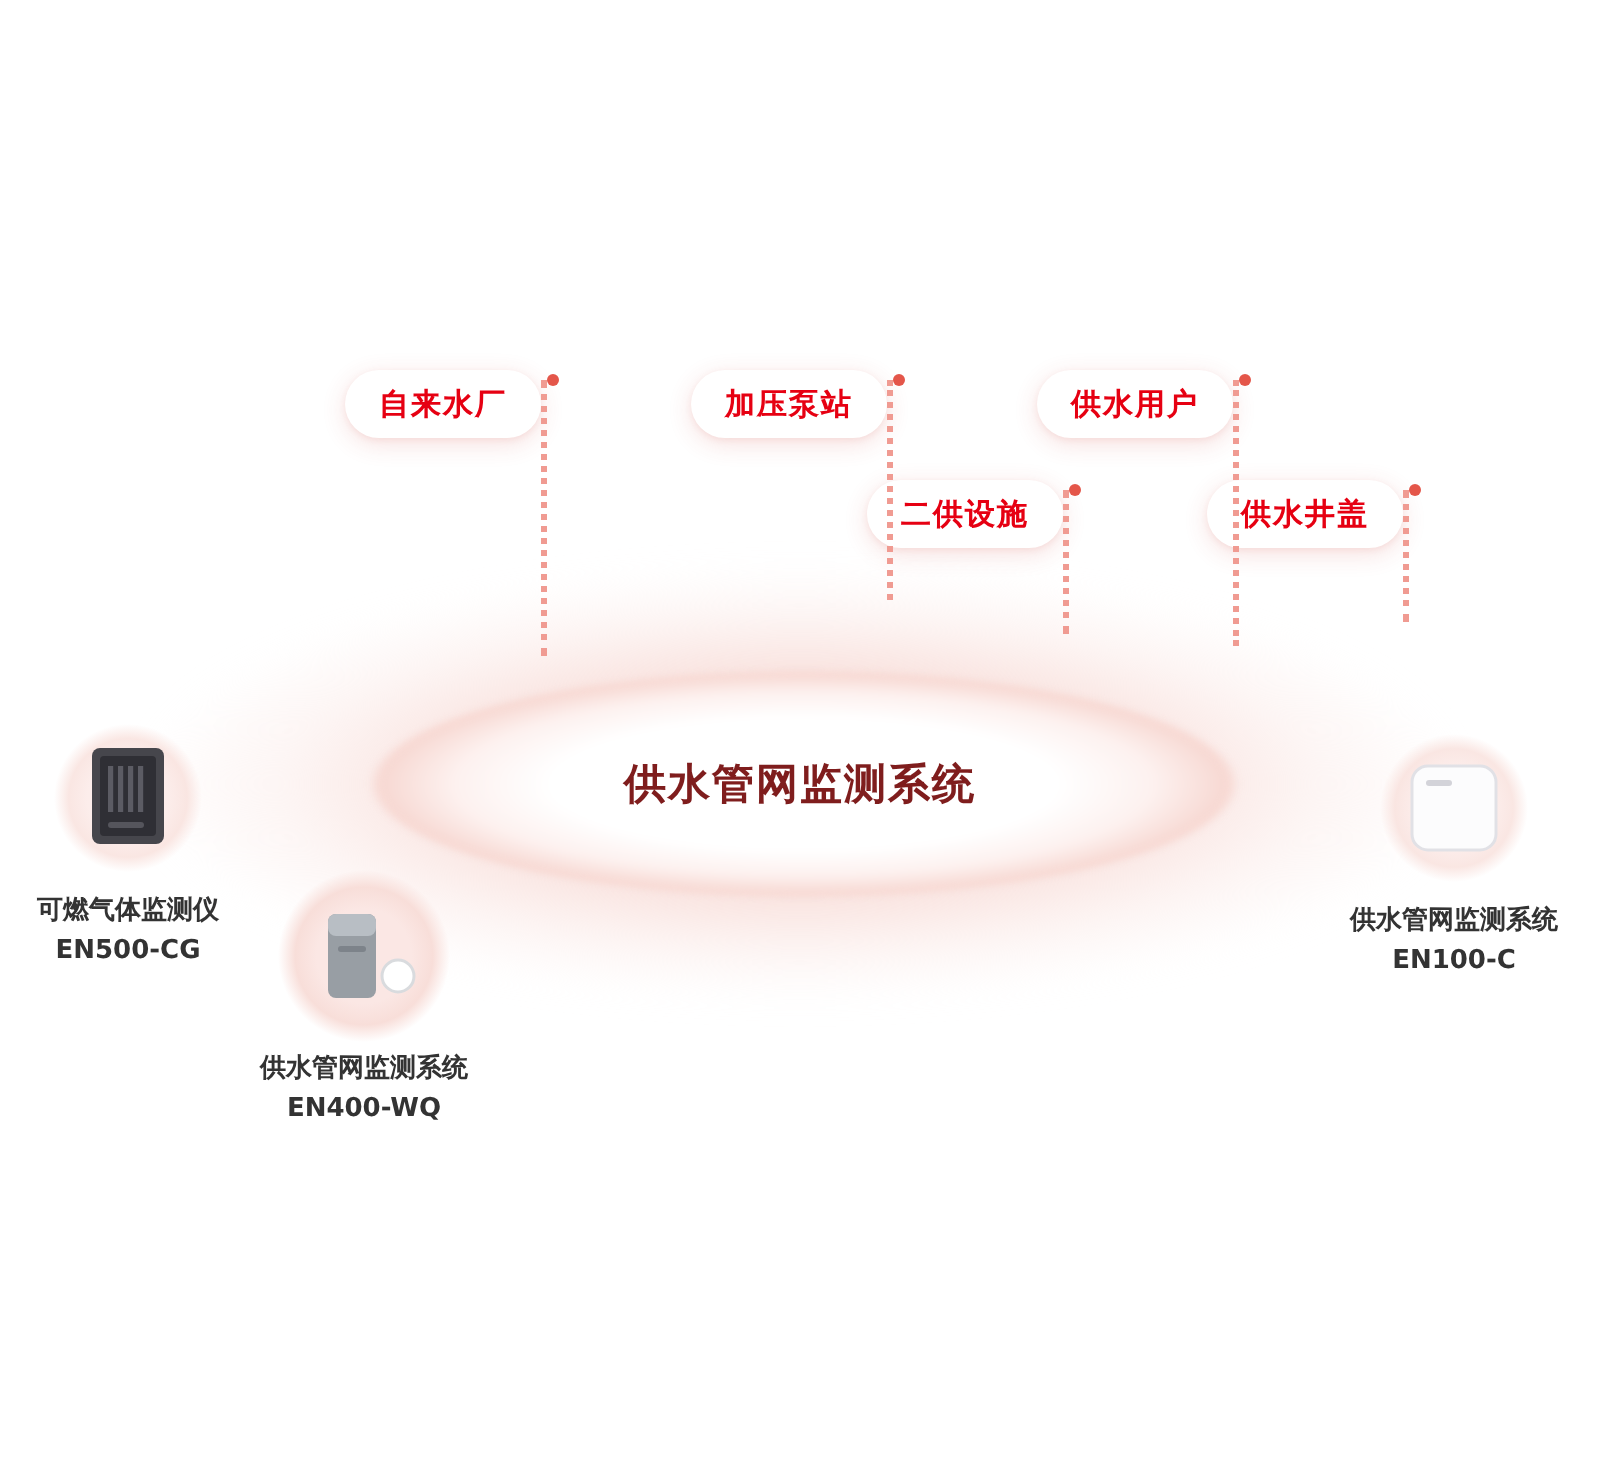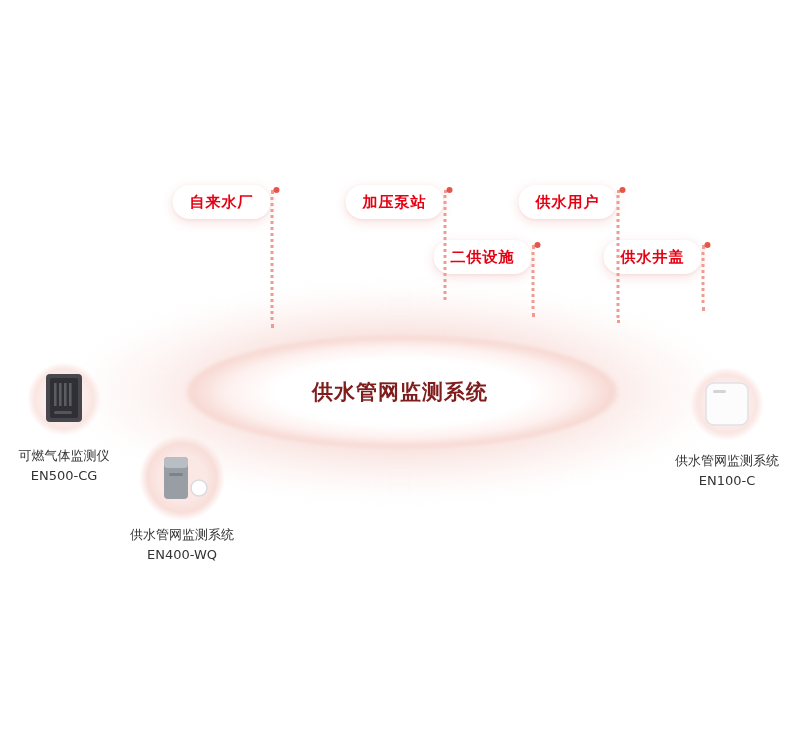--- a/index.html
+++ b/index.html
@@ -60,21 +60,21 @@
   }
   .halo {
     position:absolute; left:50%; top:50%; transform:translate(-50%,-50%);
     border-radius:50%;
     background:radial-gradient(closest-side, #fbe7e4 55%, #f8ded9 80%, rgba(248,222,217,0));
   }
   .halo.big   { width:86px; height:86px; }
   .halo.small { width:74px; height:74px; opacity:0.75; }
   .device-visual svg { position:relative; z-index:2; }
   .device-name, .device-model {
-    color:#333333; font-size:13px; line-height:20px; text-align:right; white-space:nowrap;
+    color:#333333; font-size:13px; line-height:20px; text-align:right; white-space:nowrap;font-weight:bold;
   }
   .device-name { margin-top:4px; }
 </style>
 </head>
 <body>
 
 <div class="canvas">
 
   <div class="ring-outer"></div>
   <div class="ring-inner"></div>

